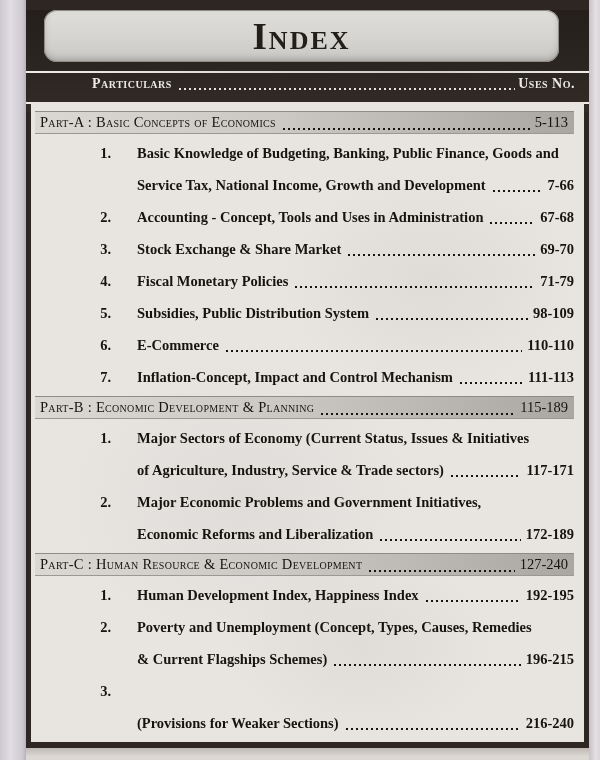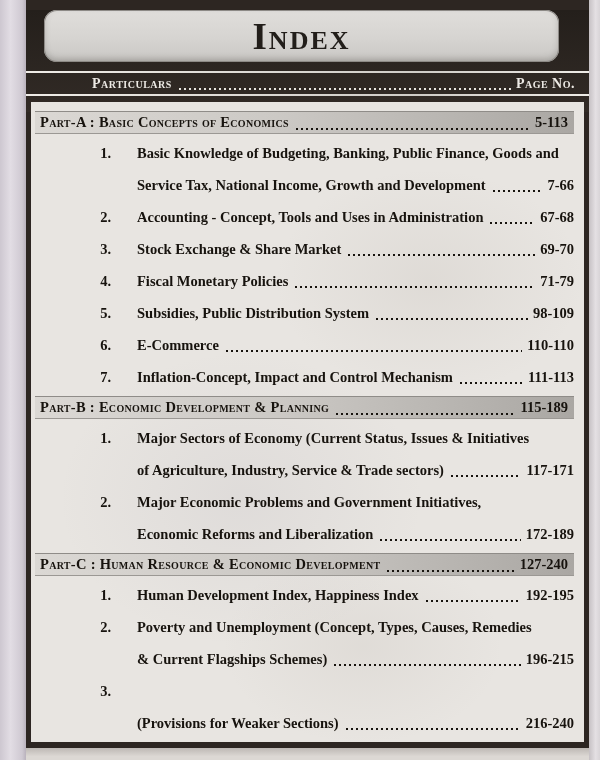--- a/index.html
+++ b/index.html
@@ -27,41 +27,41 @@
     background:linear-gradient(180deg,#e0dedb 0%,#d6d4d1 55%,#c9c7c4 100%);
     box-shadow:inset 0 0 0 1px #8d8a86, inset 0 -3px 6px rgba(90,85,80,.35);
     display:flex;align-items:center;justify-content:center;
   }
   .index-title{
     font-variant:small-caps;font-weight:bold;font-size:37px;letter-spacing:2px;
     color:#221e1a;line-height:1;
   }
   .rule-light{height:2px;margin-top:9px;background:linear-gradient(90deg,#efece7,#cfccc7 70%,#efece7);}
   .particulars-row{
-    display:flex;align-items:center;height:21px;padding:0 14px 0 66px;
+    display:flex;align-items:center;height:21px;padding:0 14px 8px 66px;
     color:#ece9e4;font-variant:small-caps;font-weight:bold;font-size:14px;letter-spacing:.5px;
   }
   .rule-light.bottom{margin-top:0;}
 
   
   .content{
     position:absolute;top:102px;left:5px;right:5px;bottom:6px;
     background-color:#e8e5e1;
     background-image:
       radial-gradient(ellipse 220px 160px at 72% 28%, rgba(155,145,135,.12), rgba(0,0,0,0) 70%),
       radial-gradient(ellipse 260px 210px at 38% 62%, rgba(140,135,150,.10), rgba(0,0,0,0) 70%),
       radial-gradient(ellipse 200px 140px at 60% 85%, rgba(150,140,130,.10), rgba(0,0,0,0) 70%);
     padding:6px 10px 0 4px;box-sizing:border-box;
   }
 
   .part-row{
     display:flex;align-items:center;height:23px;margin:3px 0;padding:0 6px 0 5px;
     background:linear-gradient(90deg,#dbd8d4 0%,#ccc9c5 45%,#aaa7a3 100%);
     box-shadow:inset 0 1px 0 #8f8c88, inset 0 -1px 0 #9b9894;
-    font-weight:bold;font-size:14.5px;white-space:nowrap;
+    font-weight:normal;font-size:14.5px;white-space:nowrap;
   }
   .plabel{font-variant:small-caps;letter-spacing:.3px;}
 
   .line{display:flex;align-items:center;height:32px;white-space:nowrap;font-weight:bold;font-size:14.5px;}
   .num{width:76px;text-align:right;flex:0 0 76px;}
   .txt{margin-left:26px;}
   .pg{margin-left:2px;}
 
   .leader{
     flex:1;height:4px;margin:12px 3px 0 6px;min-width:12px;
@@ -84,21 +84,21 @@
   <div class="frame">
 
     <div class="band">
       <div class="index-box">
         <span class="index-title">Index</span>
       </div>
       <div class="rule-light"></div>
       <div class="particulars-row">
         <span>Particulars</span>
         <span class="leader light"></span>
-        <span>Page No.</span>
+        <span>Uses No.</span>
       </div>
       <div class="rule-light bottom"></div>
     </div>
 
     <div class="content">
 
       <div class="part-row">
         <span class="plabel">Part-A : Basic Concepts of Economics</span>
         <span class="leader"></span>
         <span class="pg">5-113</span>

